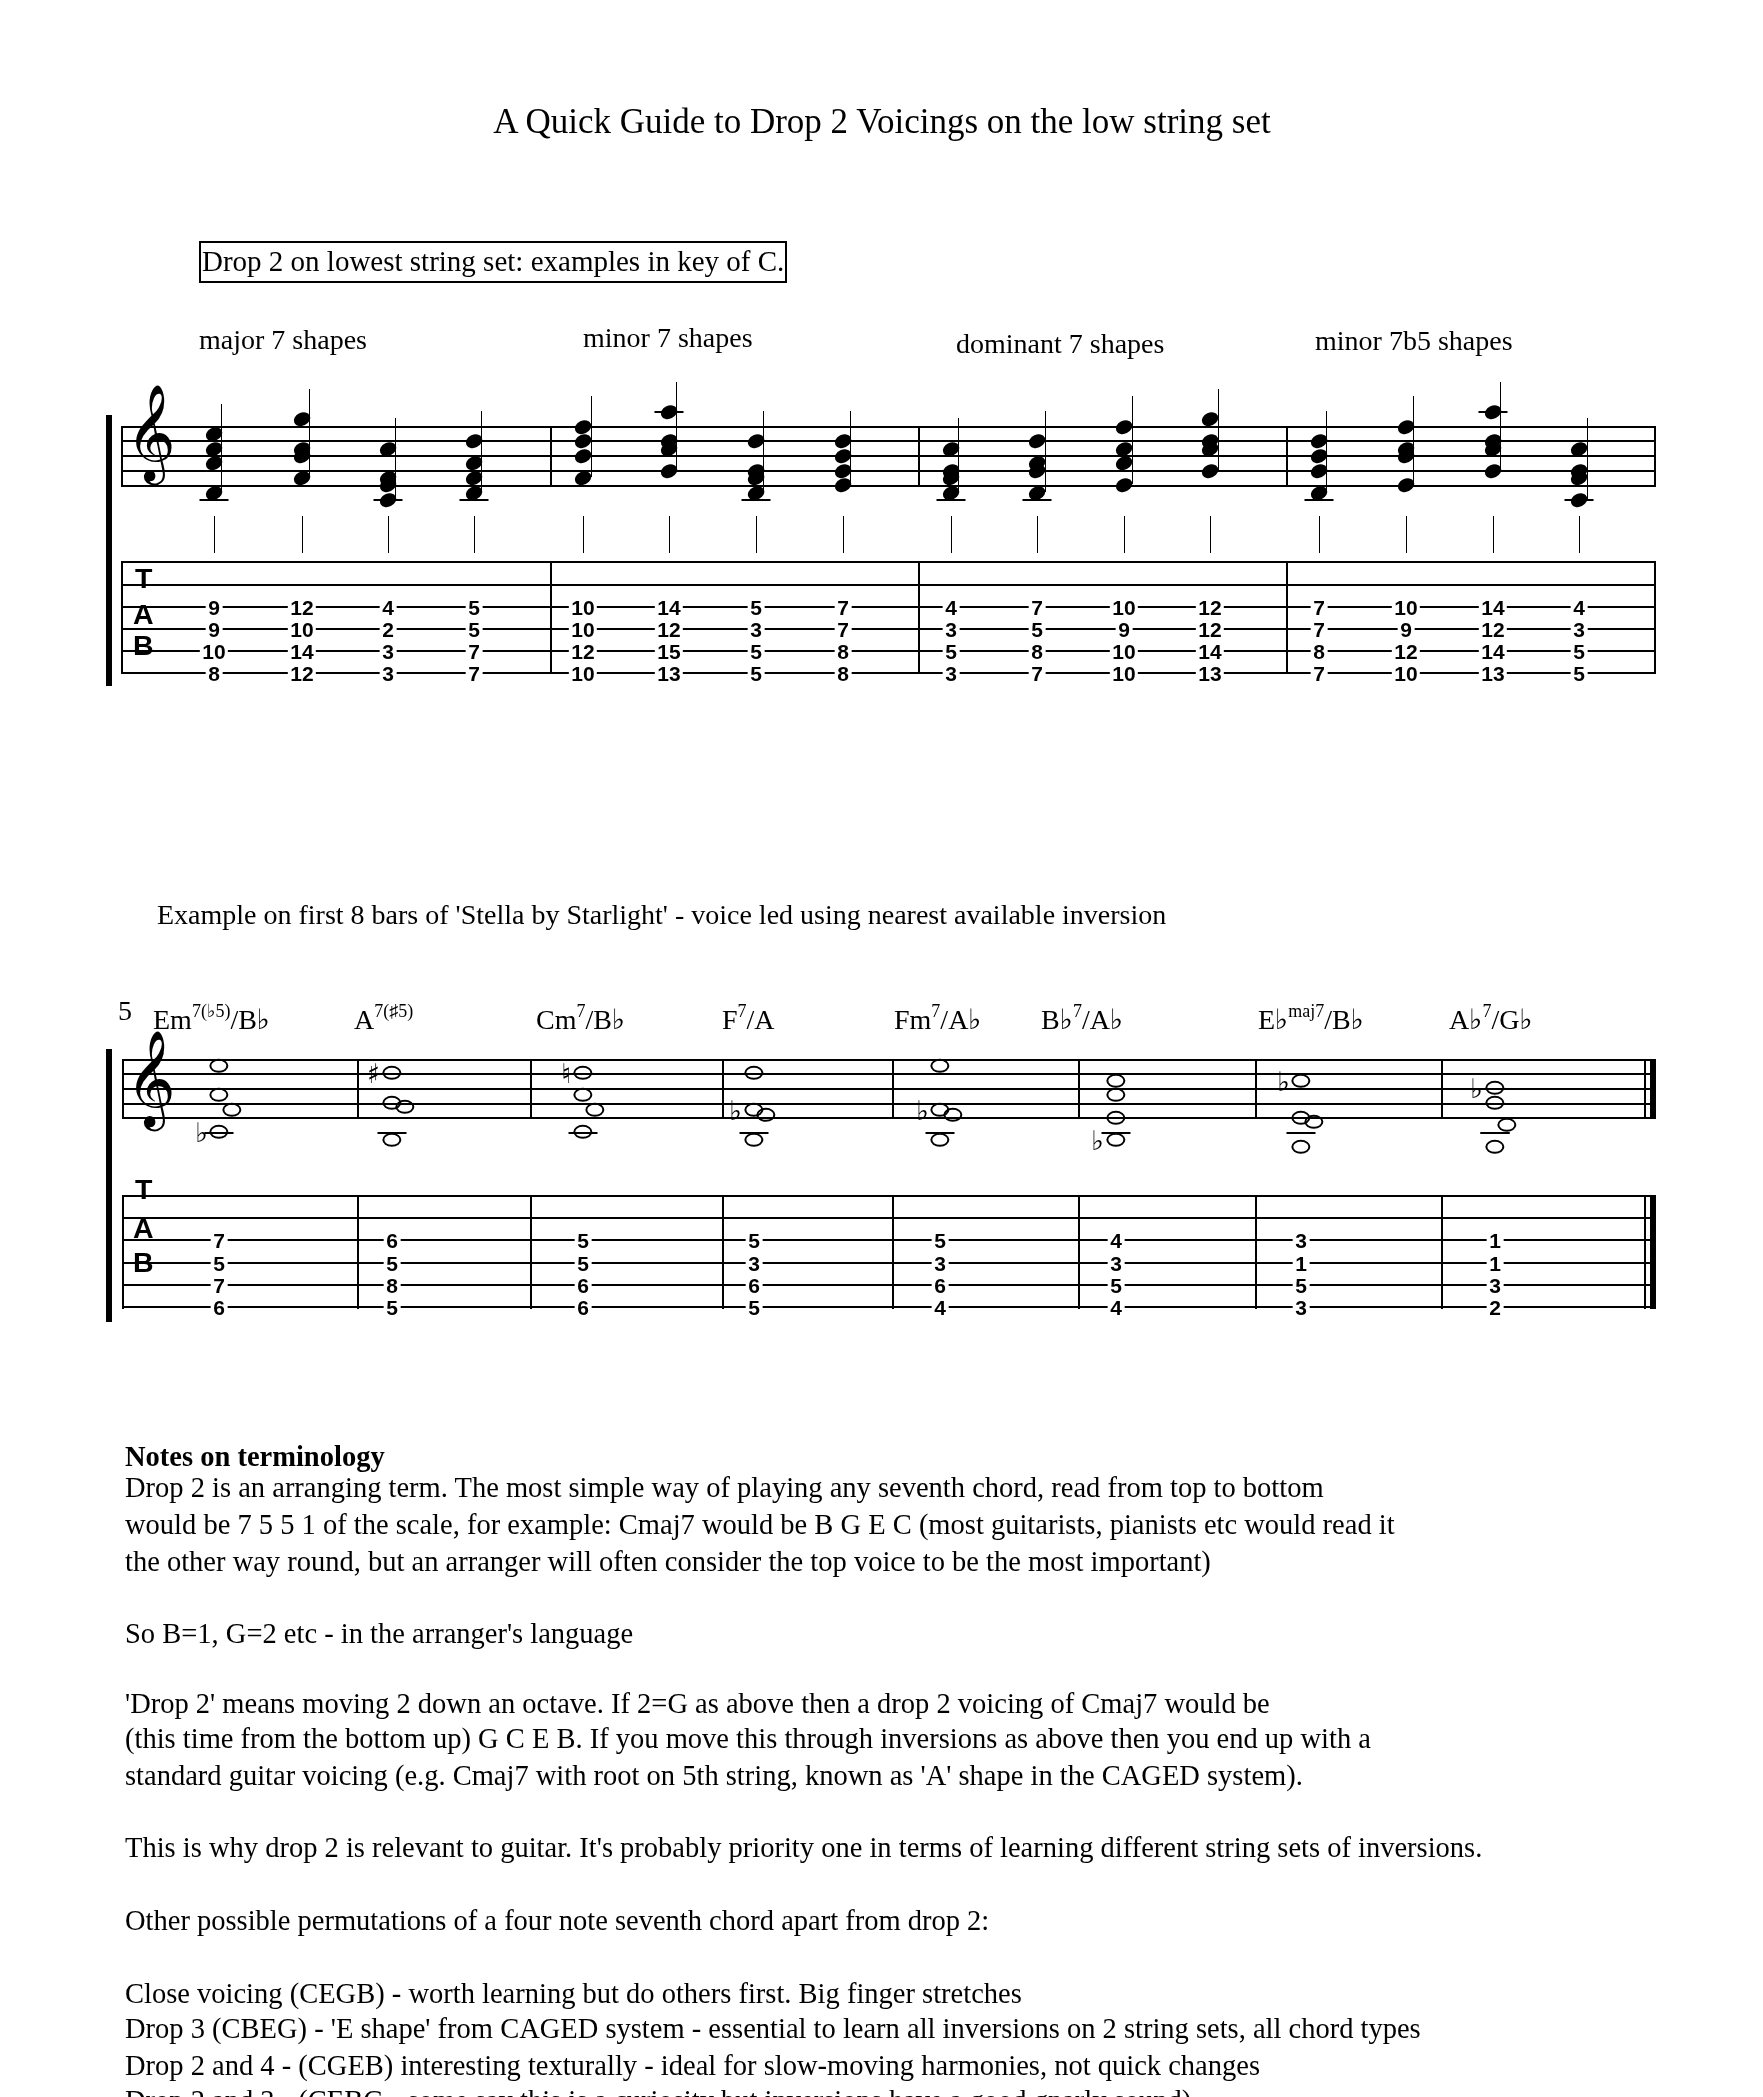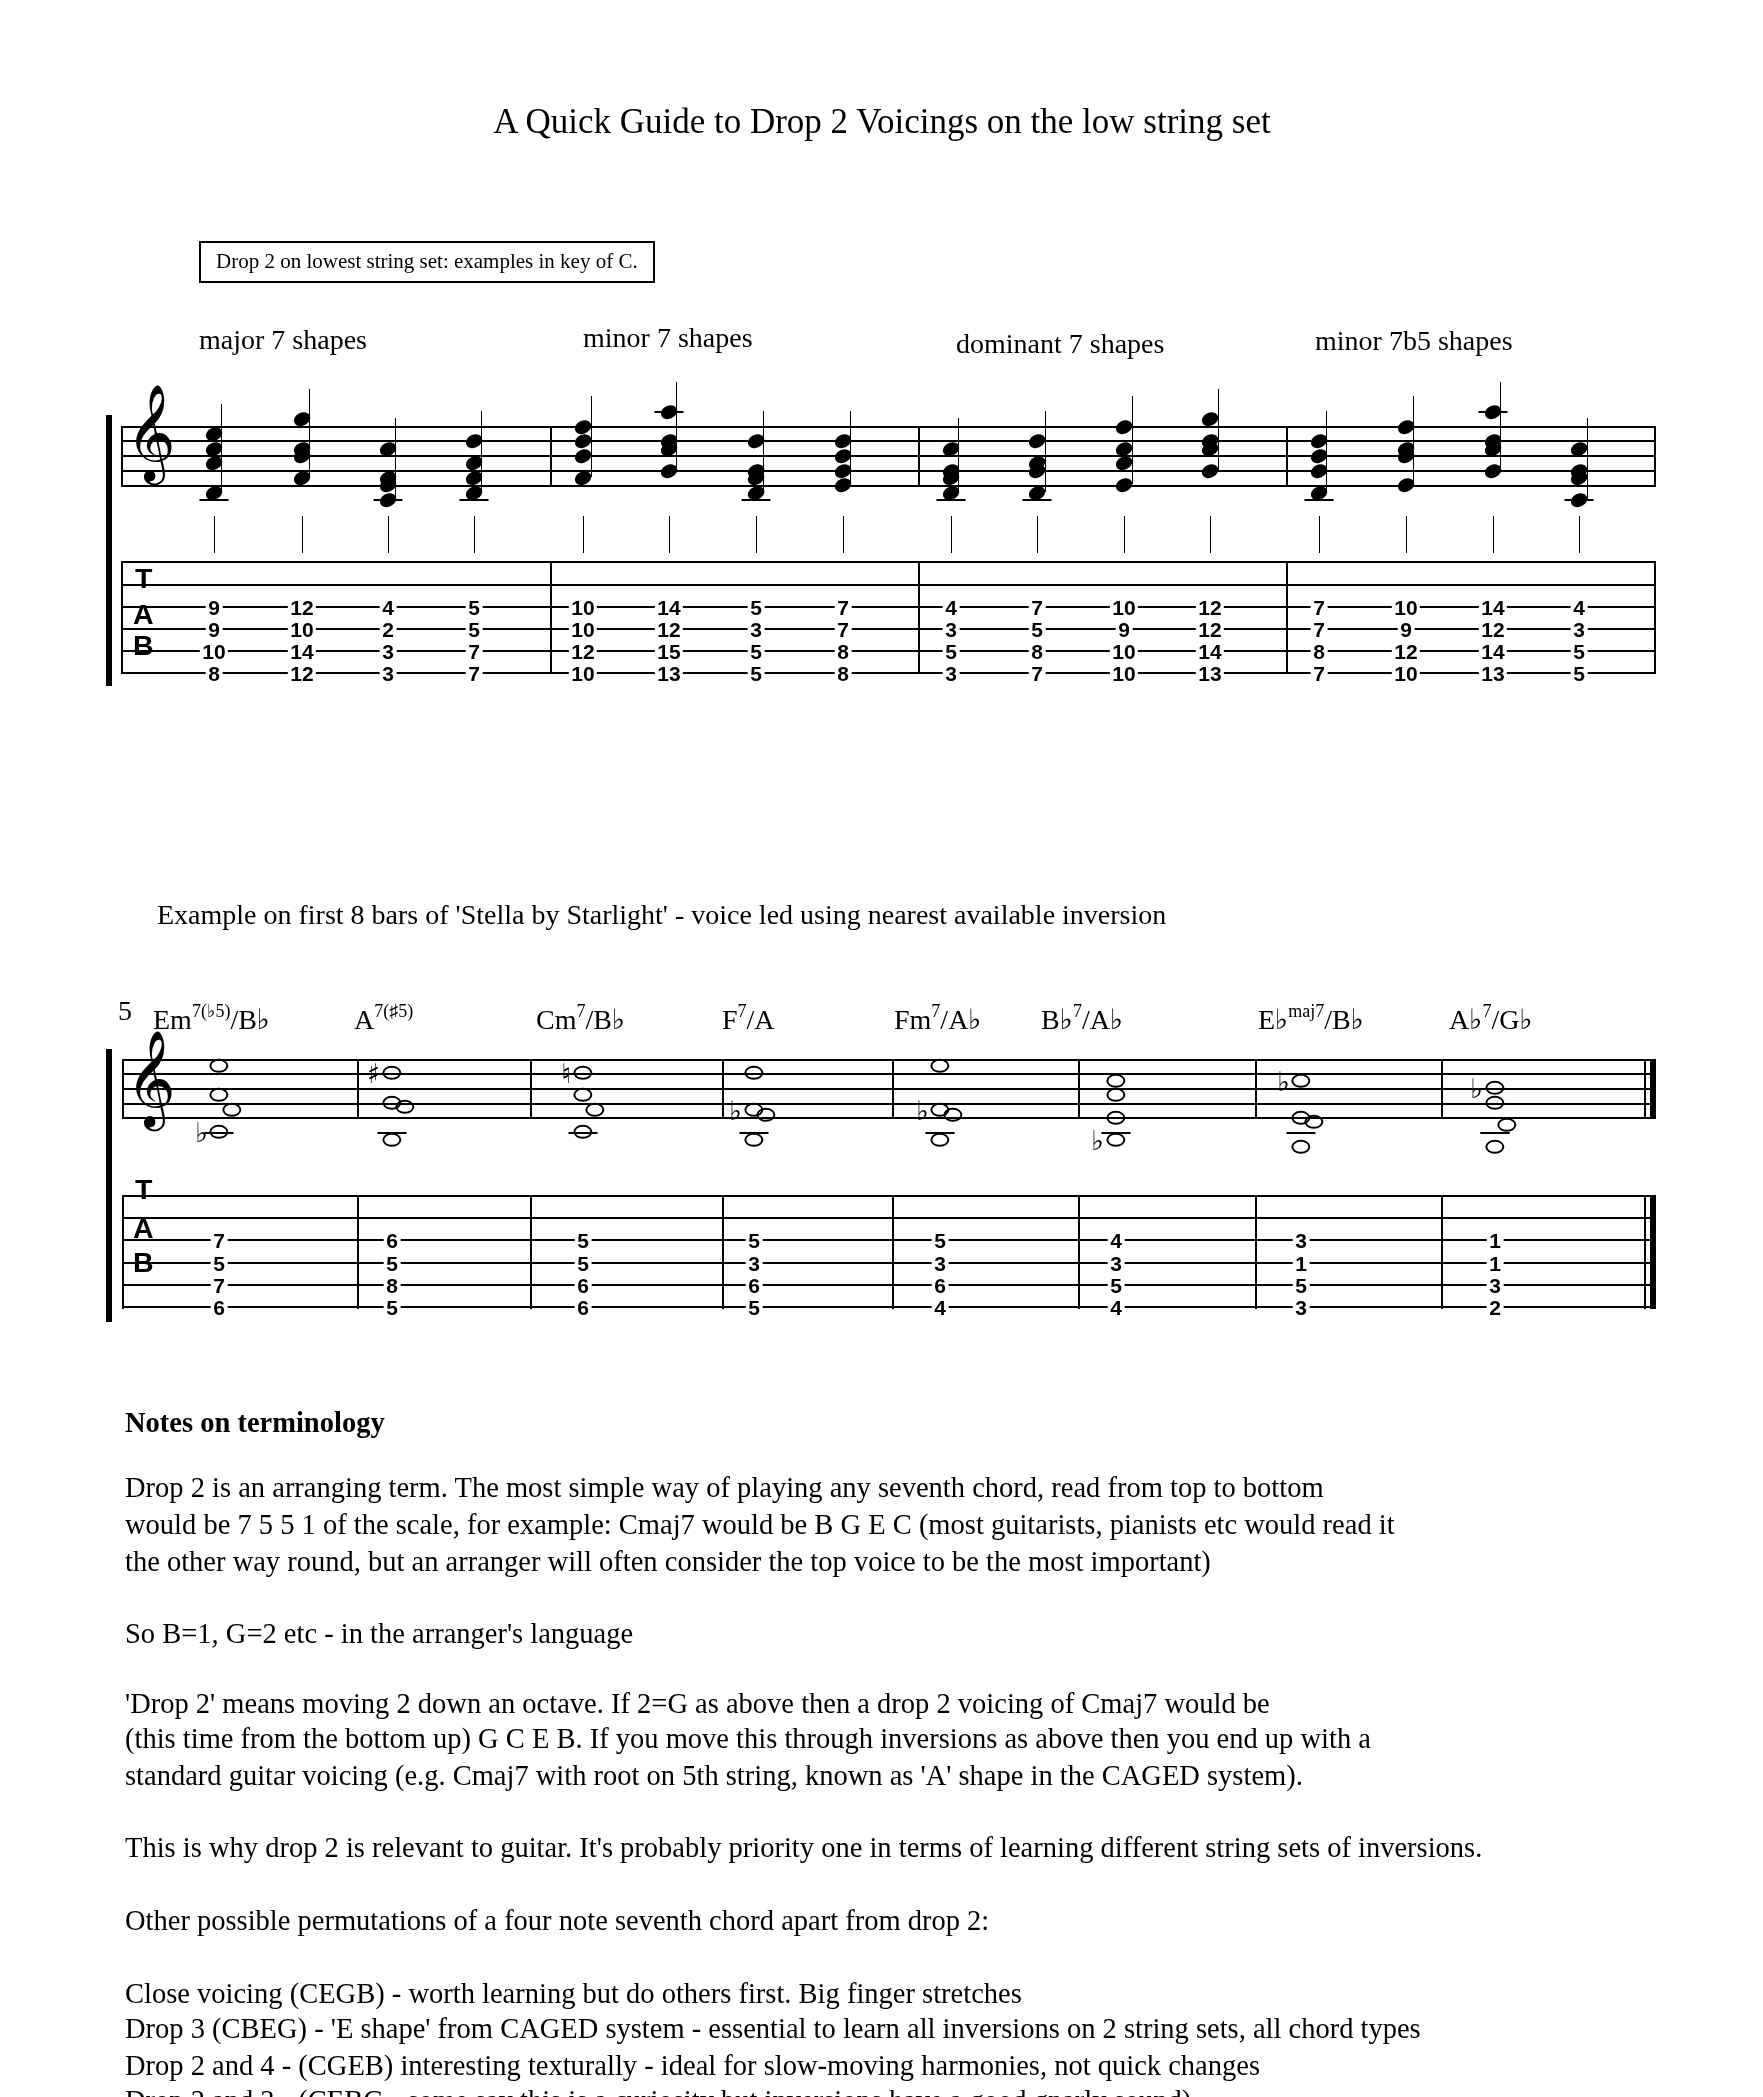--- a/index.html
+++ b/index.html
@@ -1,21 +1,21 @@
 <!DOCTYPE html>
 <html style="font-size:6.7px"><head>
 <meta charset="utf-8">
 <style>
   html, body { margin:0; padding:0; background:#ffffff; }
   body { width:1764px; height:2492px; position:relative; overflow:hidden;
          font-family:"Liberation Serif","DejaVu Serif",serif; color:#000; }
   .abs { position:absolute; }
   .title { left:0; width:1764px; top:101px; text-align:center; font-size:35px; line-height:42px; }
-  .boxlabel { left:199px; top:241px; height:38px; padding:0 15px; border:2.1px solid #000;
-              font-size:21px; line-height:37px; white-space:nowrap; }
+  .boxlabel { left:199px; top:241px; height:38px; padding:0 1px; border:2.1px solid #000;
+              font-size:29px; line-height:37px; white-space:nowrap; }
   .shape-label { font-size:28px; line-height:34px; white-space:nowrap; }
   .hline { position:absolute; height:2.1px; background:#000; }
   .vline { position:absolute; width:2.1px; background:#000; }
   .thinv { position:absolute; width:1.3px; background:#000; }
   .brace-bar { position:absolute; width:5.9px; background:#000; }
   .tabnum { position:absolute; font-family:"Liberation Sans","DejaVu Sans",sans-serif; font-weight:bold;
             font-size:21px; line-height:21px; background:#fff; padding:0 2.5px; transform:translate(-50%,-50%);
             white-space:nowrap; }
   .tablet { position:absolute; font-family:"Liberation Sans","DejaVu Sans",sans-serif; font-weight:bold;
             font-size:28.5px; line-height:28.5px; }
@@ -356,21 +356,21 @@
     <div class="ledger" style="left:1495px;top:1132px;"></div>
     <div class="wnote" style="left:1495px;top:1147px;"></div>
     <div class="ledger" style="left:1495px;top:1132px;"></div>
     <div class="acc" style="left:1483px;top:1088px;">♭</div>
     <div class="tabnum" style="left:1495px;top:1240px;">1</div>
     <div class="tabnum" style="left:1495px;top:1263px;">1</div>
     <div class="tabnum" style="left:1495px;top:1285px;">3</div>
     <div class="tabnum" style="left:1495px;top:1307px;">2</div>
   </div>
 
-<div class="para bold" style="top:1404px;">Notes on terminology</div>
+<div class="para bold" style="top:1438px;">Notes on terminology</div>
 <div class="para" style="top:1469px;">Drop 2 is an arranging term.  The most simple way of playing any seventh chord, read from top to bottom</div>
 <div class="para" style="top:1506px;">would be 7 5 5 1 of the scale, for example: Cmaj7 would be B G E C (most guitarists, pianists etc would read it</div>
 <div class="para" style="top:1543px;">the other way round, but an arranger will often consider the top voice to be the most important)</div>
 <div class="para" style="top:1615px;">So B=1, G=2 etc - in the arranger's language</div>
 <div class="para" style="top:1685px;">'Drop 2' means moving 2 down an octave. If 2=G as above then a drop 2 voicing of Cmaj7 would be</div>
 <div class="para" style="top:1720px;">(this time from the bottom up) G C E B. If you move this through inversions as above then you end up with a</div>
 <div class="para" style="top:1757px;">standard guitar voicing (e.g. Cmaj7 with root on 5th string, known as 'A' shape in the CAGED system).</div>
 <div class="para" style="top:1829px;">This is why drop 2 is relevant to guitar. It's probably priority one in terms of learning different string sets of inversions.</div>
 <div class="para" style="top:1902px;">Other possible permutations of a four note seventh chord apart from drop 2:</div>
 <div class="para" style="top:1975px;">Close voicing (CEGB) - worth learning but do others first. Big finger stretches</div>

